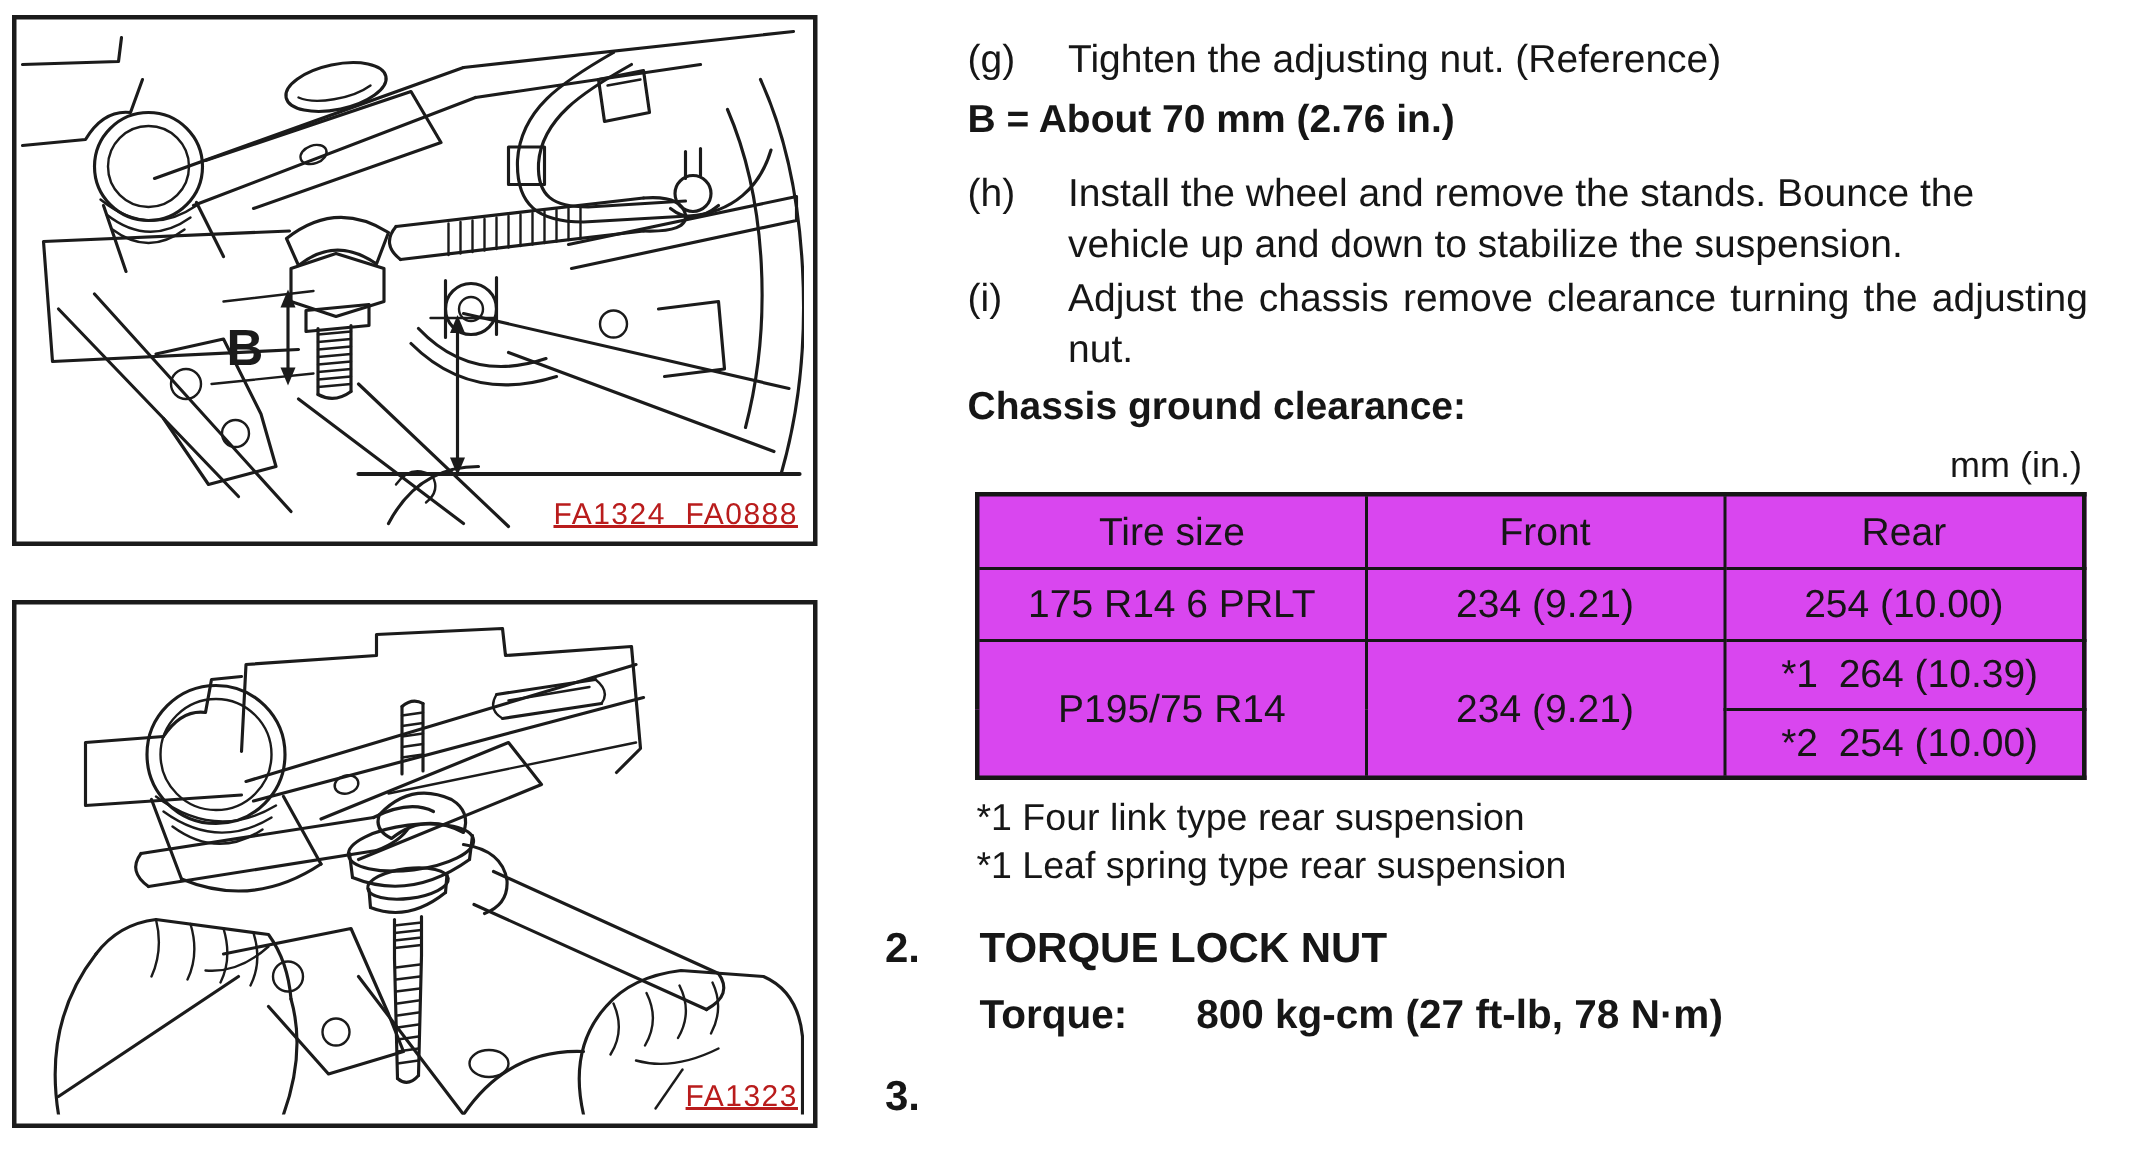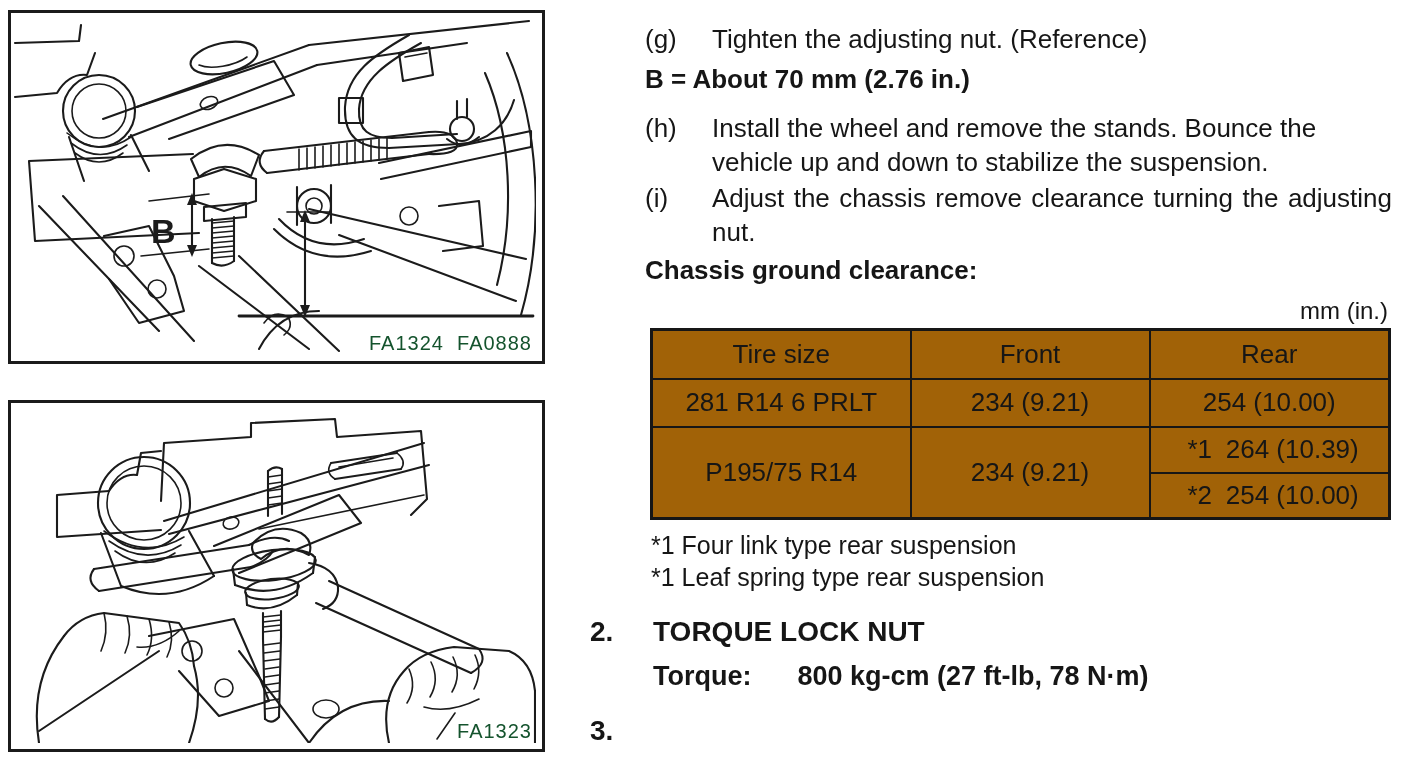--- a/index.html
+++ b/index.html
@@ -7,22 +7,22 @@
     width:1420px;height:768px;position:relative;overflow:hidden;
     background:#ffffff;color:#161616;
     font-family:"Liberation Sans","DejaVu Sans",sans-serif;
     -webkit-font-smoothing:antialiased;
   }
   .abs{position:absolute;}
   
   .fig{position:absolute;border:3px solid #1b1b1b;background:#fff;}
   .fig svg{display:block;}
   .figcode{
-    position:absolute;font-size:20px;letter-spacing:1px;color:#14532d;
-    right:10px;bottom:6px;white-space:pre;
+    position:absolute;font-size:20px;letter-spacing:1px;color:#b91c1c;
+    right:10px;bottom:6px;white-space:pre;text-decoration:underline;
   }
   .fig line,.fig path,.fig polyline,.fig polygon,.fig circle,.fig ellipse,.fig rect{
     stroke:#1b1b1b;stroke-width:2.1;fill:none;stroke-linecap:round;stroke-linejoin:round;
   }
   .fig .fill{fill:#1b1b1b;stroke:none;}
   .fig text{fill:#1b1b1b;stroke:none;font-family:"Liberation Sans","DejaVu Sans",sans-serif;}
   .fig .thick{stroke-width:2.8;}
   .fig .thin{stroke-width:1.6;}
   
   .step{display:flex;font-size:26px;line-height:34px;}
@@ -33,21 +33,21 @@
   .heading{font-size:26px;font-weight:bold;text-align:center;}
   .unit{font-size:24px;}
   .footnote{font-size:25px;}
   .section{display:flex;font-size:28px;font-weight:bold;line-height:30px;}
   .section .num{flex:none;width:63px;}
   .torqueline{font-size:27px;font-weight:bold;}
   .torqueline .val{margin-left:46px;}
   
   table.clearance{
     position:absolute;left:650px;top:328px;
-    border-collapse:collapse;table-layout:fixed;background:#a16207;
+    border-collapse:collapse;table-layout:fixed;background:#d946ef;
     border:3px solid #161616;
   }
   table.clearance td,table.clearance th{
     border:2.5px solid #161616;
     font-size:26px;font-weight:normal;text-align:center;
     padding:0;overflow:hidden;white-space:nowrap;
   }
   tr.h-row{height:49px;} tr.r1{height:48px;} tr.r2a{height:46px;} tr.r2b{height:46px;}
   td.split{text-align:left;padding-left:6px;}
   td.split .mark{display:inline-block;width:40px;}
@@ -244,21 +244,21 @@
         <col style="width:239px;">
         <col style="width:240px;">
       </colgroup>
     <tbody>
         <tr class="h-row">
       <th>Tire size</th>
       <th>Front</th>
       <th>Rear</th>
     </tr>
     <tr class="r1">
-      <td>281 R14 6 PRLT</td>
+      <td>175 R14 6 PRLT</td>
       <td>234 (9.21)</td>
       <td>254 (10.00)</td>
     </tr>
     <tr class="r2a">
       <td rowspan="2">P195/75 R14</td>
       <td rowspan="2">234 (9.21)</td>
       <td class="split">
         <span class="mark">*1</span><span class="val">264 (10.39)</span>
       </td>
     </tr>

